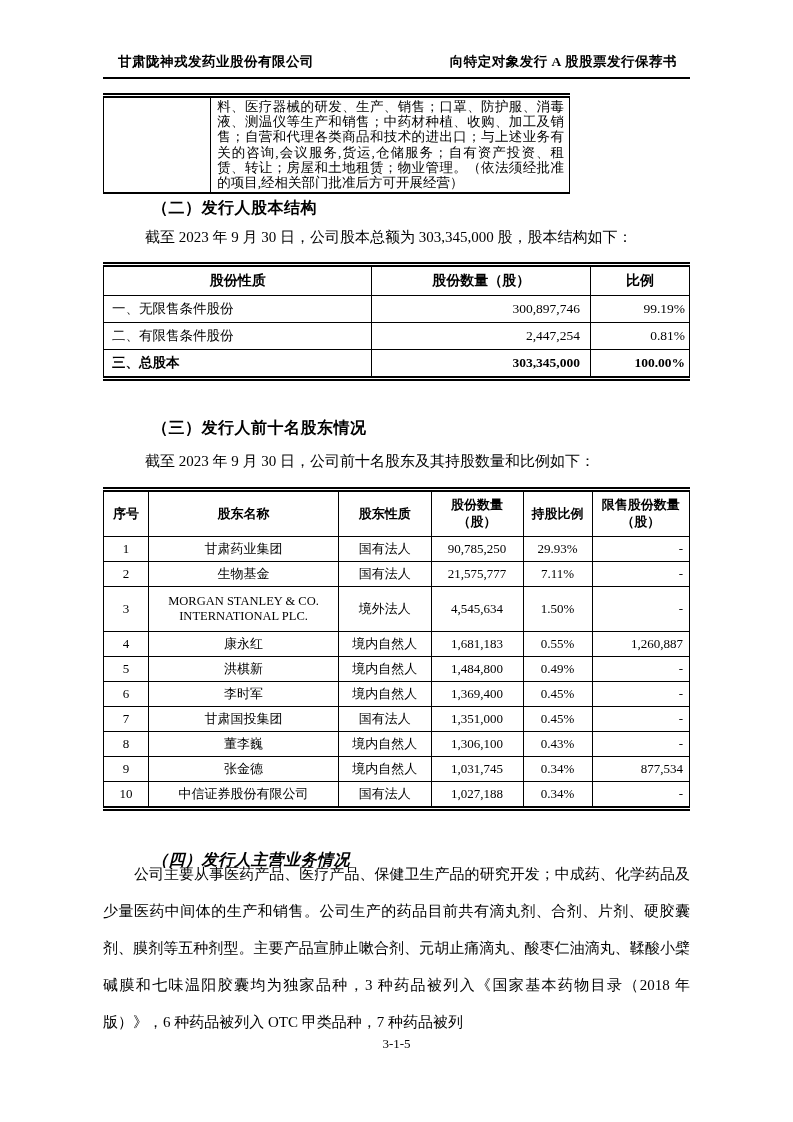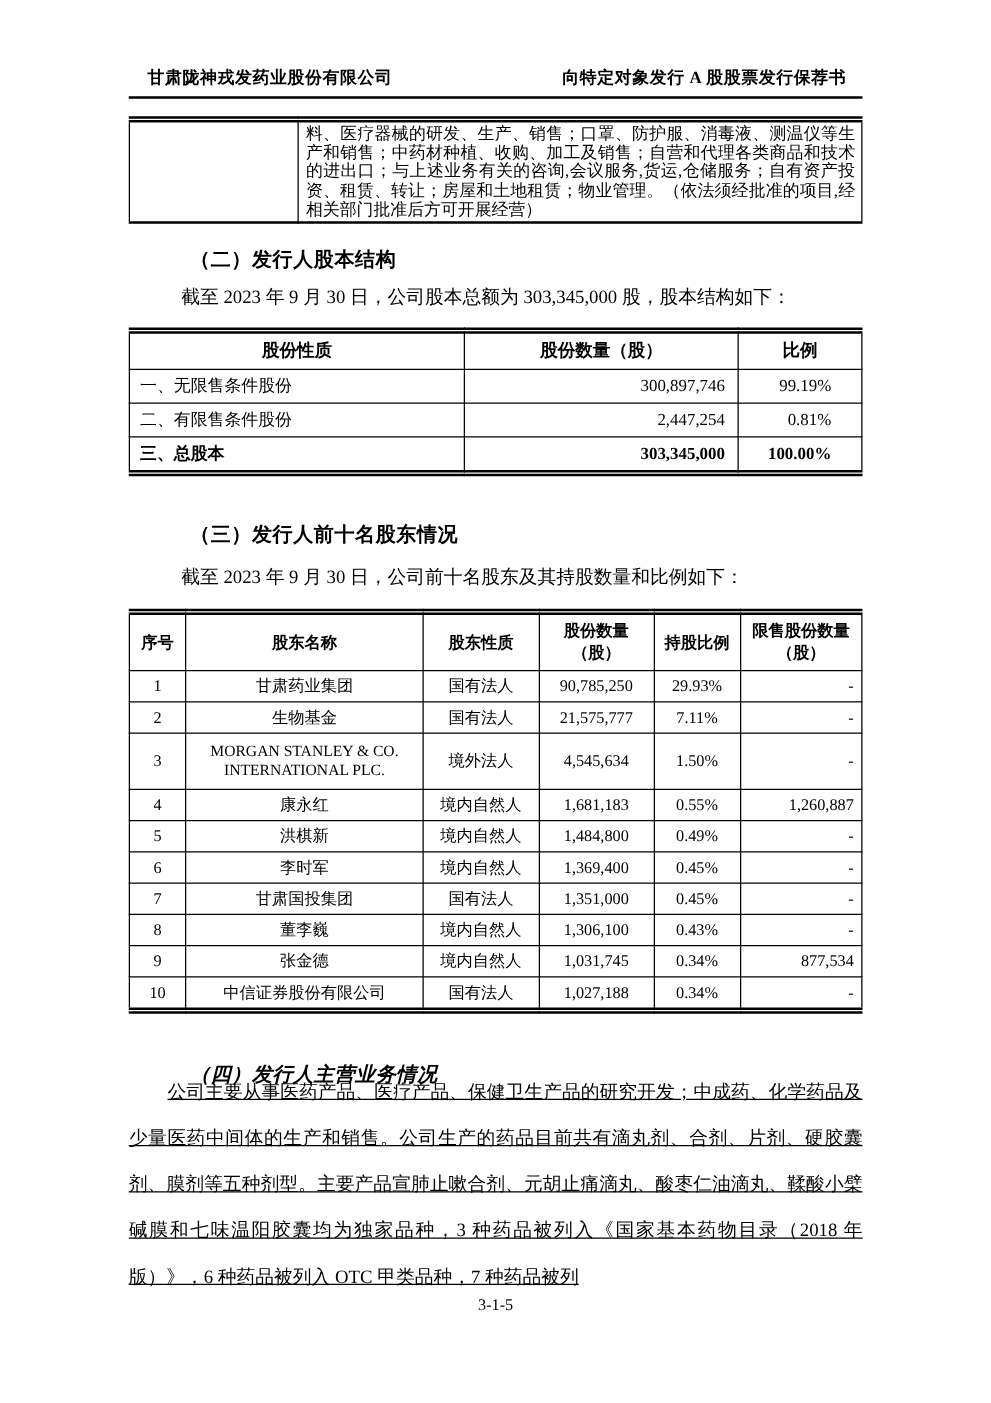--- a/index.html
+++ b/index.html
@@ -18,21 +18,21 @@
   .doc-header {
     position:absolute; top:53px; left:0; width:587px;
     display:flex; justify-content:space-between; align-items:flex-end;
     padding:0 13px 6px 15px; box-sizing:border-box;
     border-bottom:2px solid #000;
     font-size:13.5px; font-weight:bold; letter-spacing:0.5px;gap:16px;
   }
 
   
   .biz-table {
-    position:absolute; top:93px; left:0; width:587px;
+    position:absolute; top:93px; left:0; width:467px;
     border-collapse:collapse; table-layout:fixed;
     border-top:5px double #000;
     border-bottom:2px solid #000;
     border-left:1.5px solid #000; border-right:1.5px solid #000;
   }
   .biz-table td { border:1px solid #000; vertical-align:top; }
   .biz-table .scope-text {
     font-size:13.5px; line-height:15.2px; text-align:justify;
     padding:1px 5px 2px 6px;
   }
@@ -53,21 +53,21 @@
     border-left:1.5px solid #000; border-right:1.5px solid #000;
   }
   .tbl th, .tbl td { border:1px solid #000; padding:0; vertical-align:middle; }
   .tbl th { font-weight:bold; }
 
   
   .t1 th { height:28px; font-size:14px; text-align:center;margin-top:48px; }
   .t1 td { height:26px; font-size:13.5px; }
   .t1 .c-name  { text-align:left;  padding-left:8px; }
   .t1 .c-amt   { text-align:right; padding-right:10px; }
-  .t1 .c-ratio { text-align:right; padding-right:24px; }
+  .t1 .c-ratio { text-align:right; padding-right:4px; }
   .t1 .bold-row td { font-weight:bold; }
 
   
   .t2 th { height:44px; font-size:13px; text-align:center; line-height:1.3; }
   .t2 td { height:24px; font-size:13px; text-align:center; }
   .t2 .h2l { display:block; }
   .t2 .c-locked { text-align:right; padding-right:6px; }
   .t2 .r-morgan td { height:42px; }
   .t2 .en-name { font-size:12.5px; line-height:1.2; padding:1px 3px; }
   .t2 .total-row td { height:26px; font-weight:bold; }
@@ -83,21 +83,21 @@
   }
 
   
   #h2-share   { top:198px; }
   #intro2     { top:228px; }
   #tbl-share  { top:262px; }
   #h3-holders { top:418px; }
   #intro3     { top:452px; }
   #tbl-holders{ top:487px; }
   #h4-biz     { top:850px;font-style:italic; }
-  #para-biz   { top:856px;text-decoration:underline; }
+  #para-biz   { top:856px; }
 </style>
 </head>
 <body>
 
 <div class="page">
   <div class="content">
 
     <div class="doc-header">
       <span>甘肃陇神戎发药业股份有限公司</span>
       <span>向特定对象发行 A 股股票发行保荐书</span>

